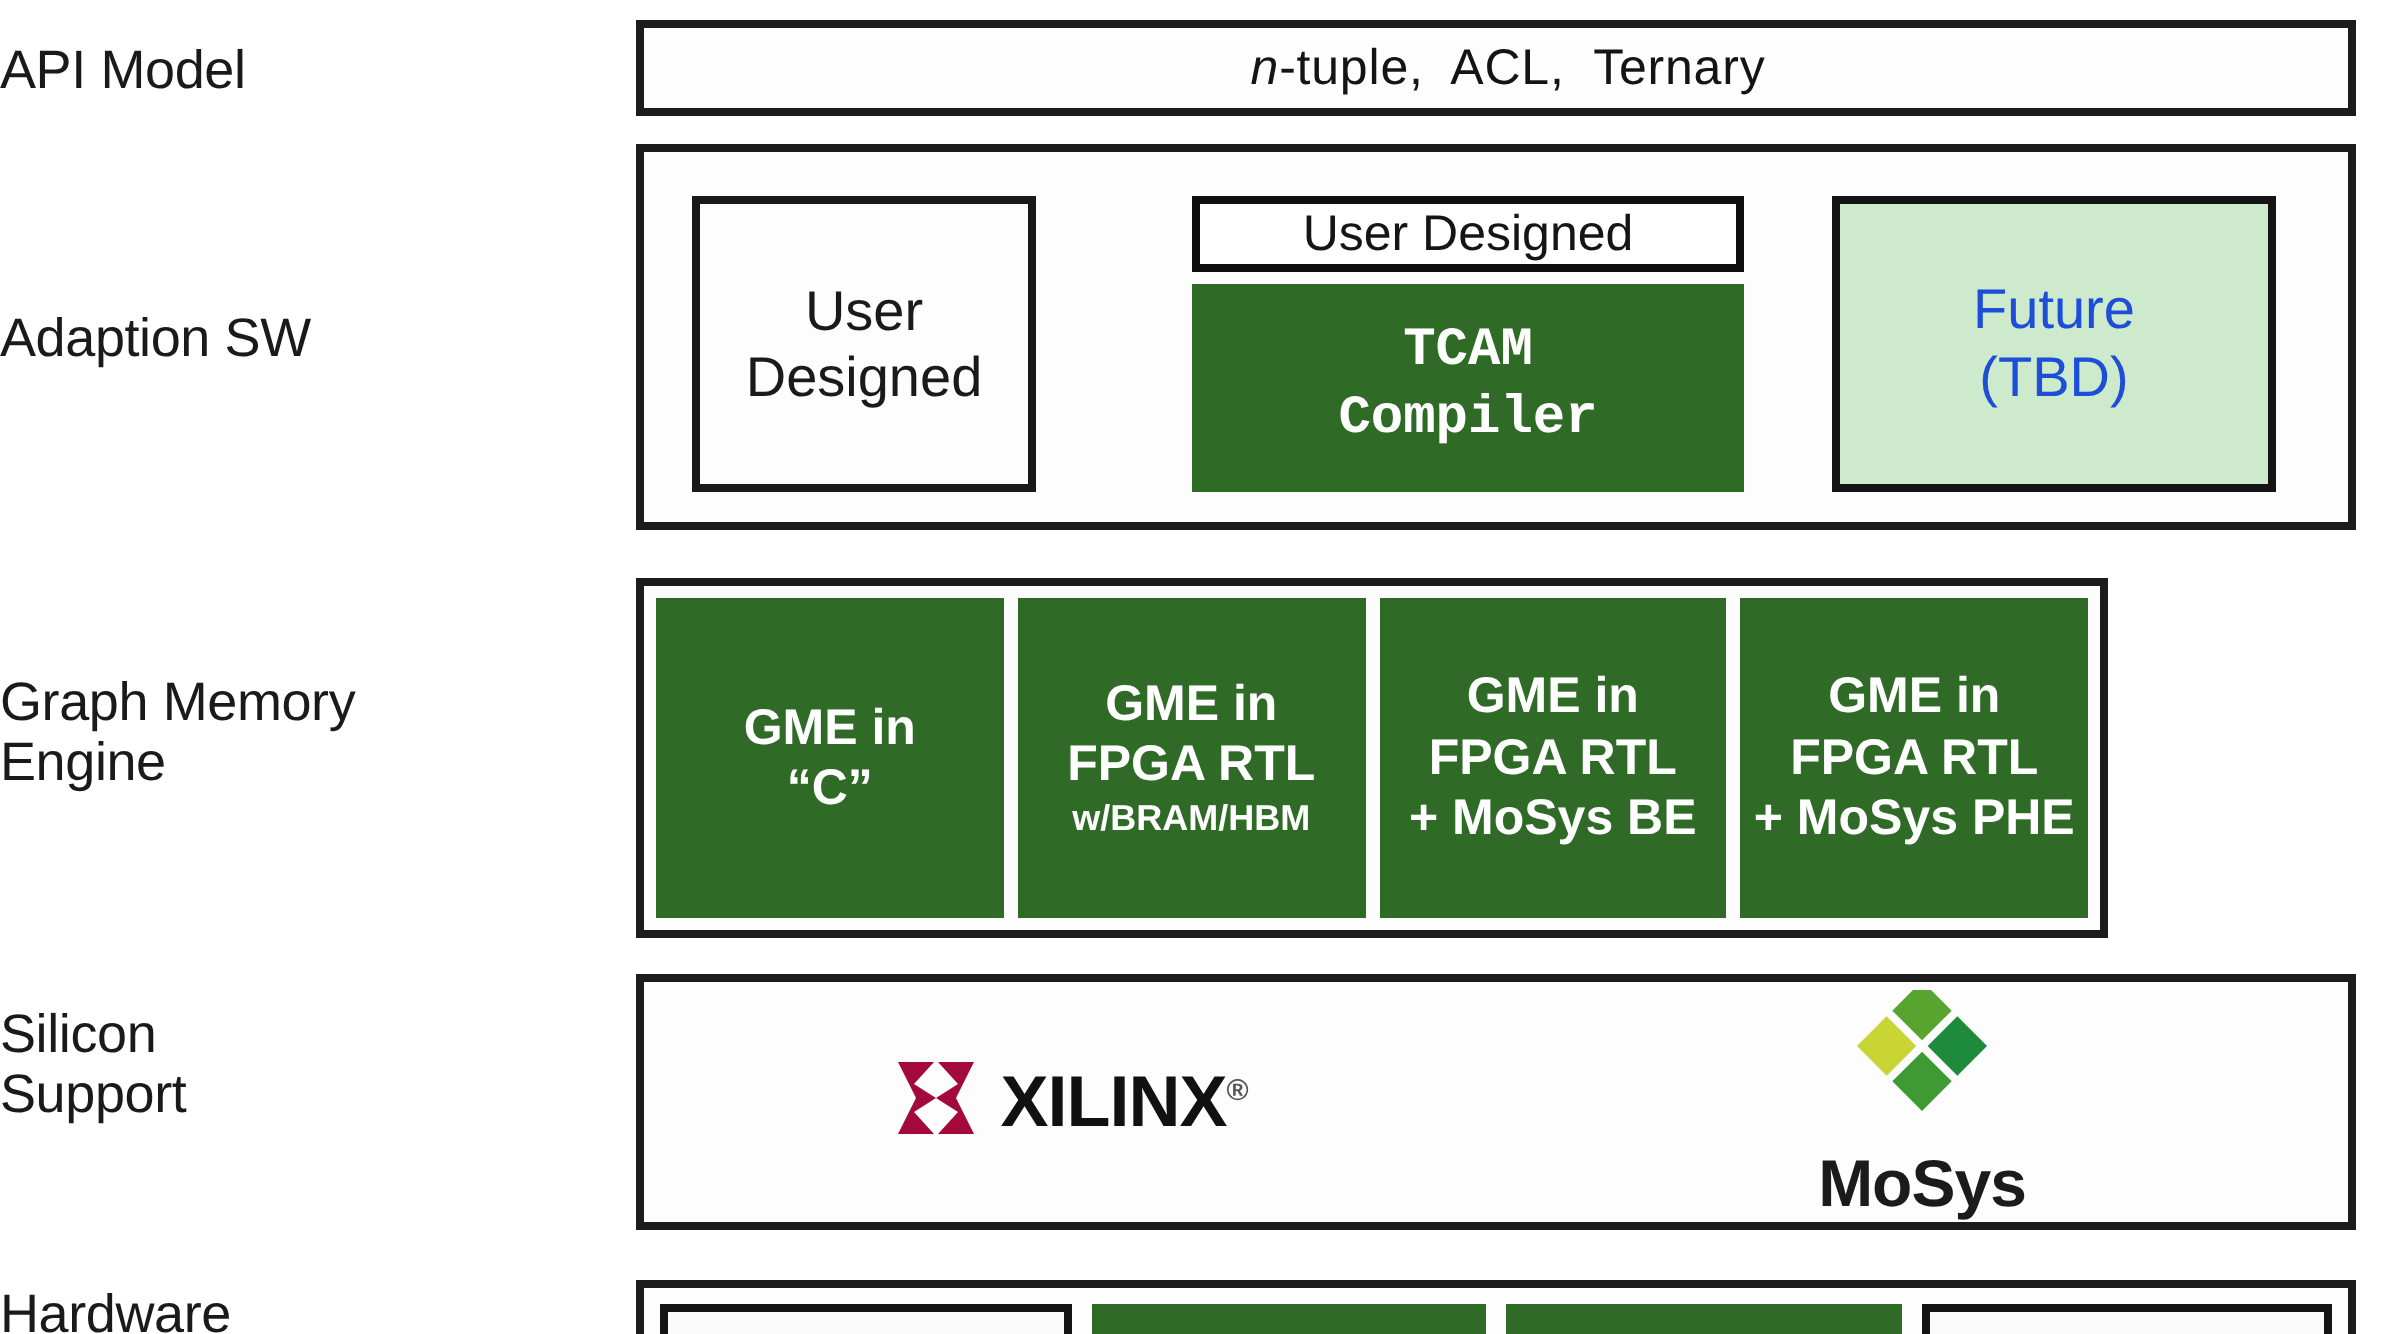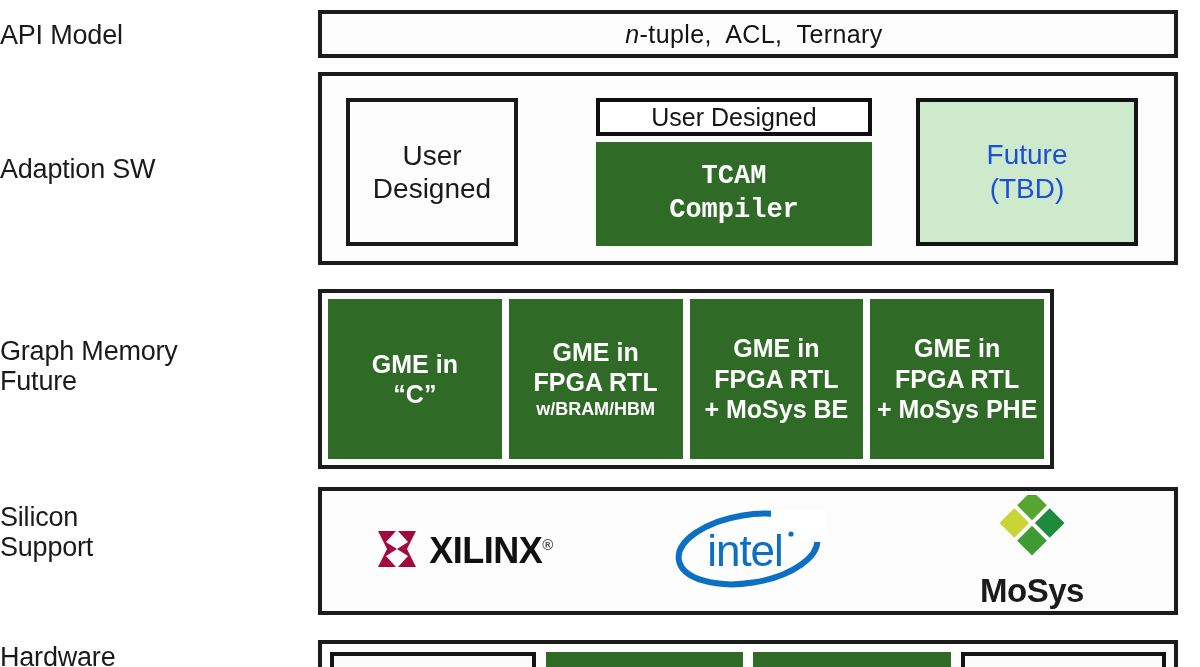--- a/index.html
+++ b/index.html
@@ -312,21 +312,21 @@
         </div>
 
         <div class="sw-cell sw-future">Future
 (TBD)</div>
       </div>
     </div>
   </div>
 
   <div class="layer" id="row-gme">
     <div class="layer-label" id="label-gme">Graph Memory
-Future</div>
+Engine</div>
     <div class="layer-box">
       <div class="gme-track">
         <div class="gme-cell">
           <span class="l1">GME in</span>
           <span class="l2">“C”</span>
         </div>
         <div class="gme-cell">
           <span class="l1">GME in</span>
           <span class="l2">FPGA RTL</span>
           <span class="sub">w/BRAM/HBM</span>
@@ -356,30 +356,20 @@
             <span>
               <svg width="44" height="42" viewBox="0 0 44 42" aria-hidden="true">
                 <path d="M3 3 L21 3 L11 14 L22 21 L11 28 L21 39 L3 39 L12 21 Z" fill="#A3093A"></path>
                 <path d="M41 3 L23 3 L33 14 L22 21 L33 28 L23 39 L41 39 L32 21 Z" fill="#A3093A"></path>
               </svg>
             </span>
             <span class="word"><span>XILINX</span><span class="reg">®</span></span>
           </div>
         </div>
 
-        <div class="si-cell">
-          <div>
-            <svg width="170" height="90" viewBox="0 0 170 90" aria-hidden="true">
-              <ellipse cx="85" cy="45" rx="70" ry="34" fill="none" stroke="#0B6FC4" stroke-width="6" transform="rotate(-9 85 45)"></ellipse>
-              <rect x="108" y="6" width="54" height="32" fill="#ffffff"></rect>
-              <text x="82" y="62" text-anchor="middle" font-family="'Liberation Sans', sans-serif" font-size="44" fill="#0B6FC4" letter-spacing="-1">intel</text>
-              <circle cx="128" cy="30" r="2.6" fill="#0B6FC4"></circle>
-            </svg>
-          </div>
-        </div>
 
         <div class="si-cell">
           <div class="logo-mosys">
             <span>
               <svg width="76" height="62" viewBox="0 0 76 62" aria-hidden="true">
                 <g transform="translate(38,28) rotate(45)">
                   <rect x="-23" y="-23" width="21" height="21" fill="#57A52E"></rect>
                   <rect x="2" y="-23" width="21" height="21" fill="#1E8A3C"></rect>
                   <rect x="-23" y="2" width="21" height="21" fill="#C8D534"></rect>
                   <rect x="2" y="2" width="21" height="21" fill="#3E9B34"></rect>

